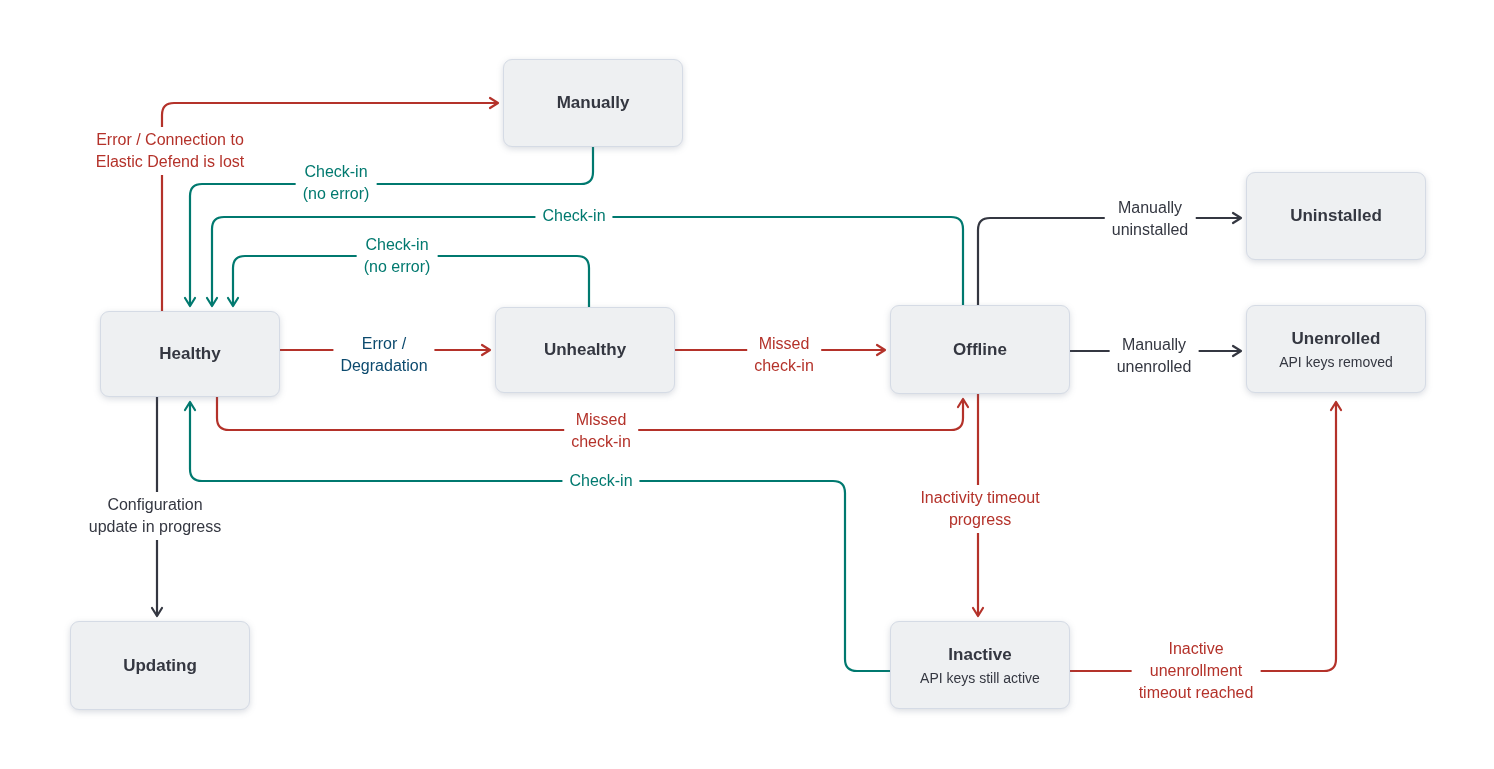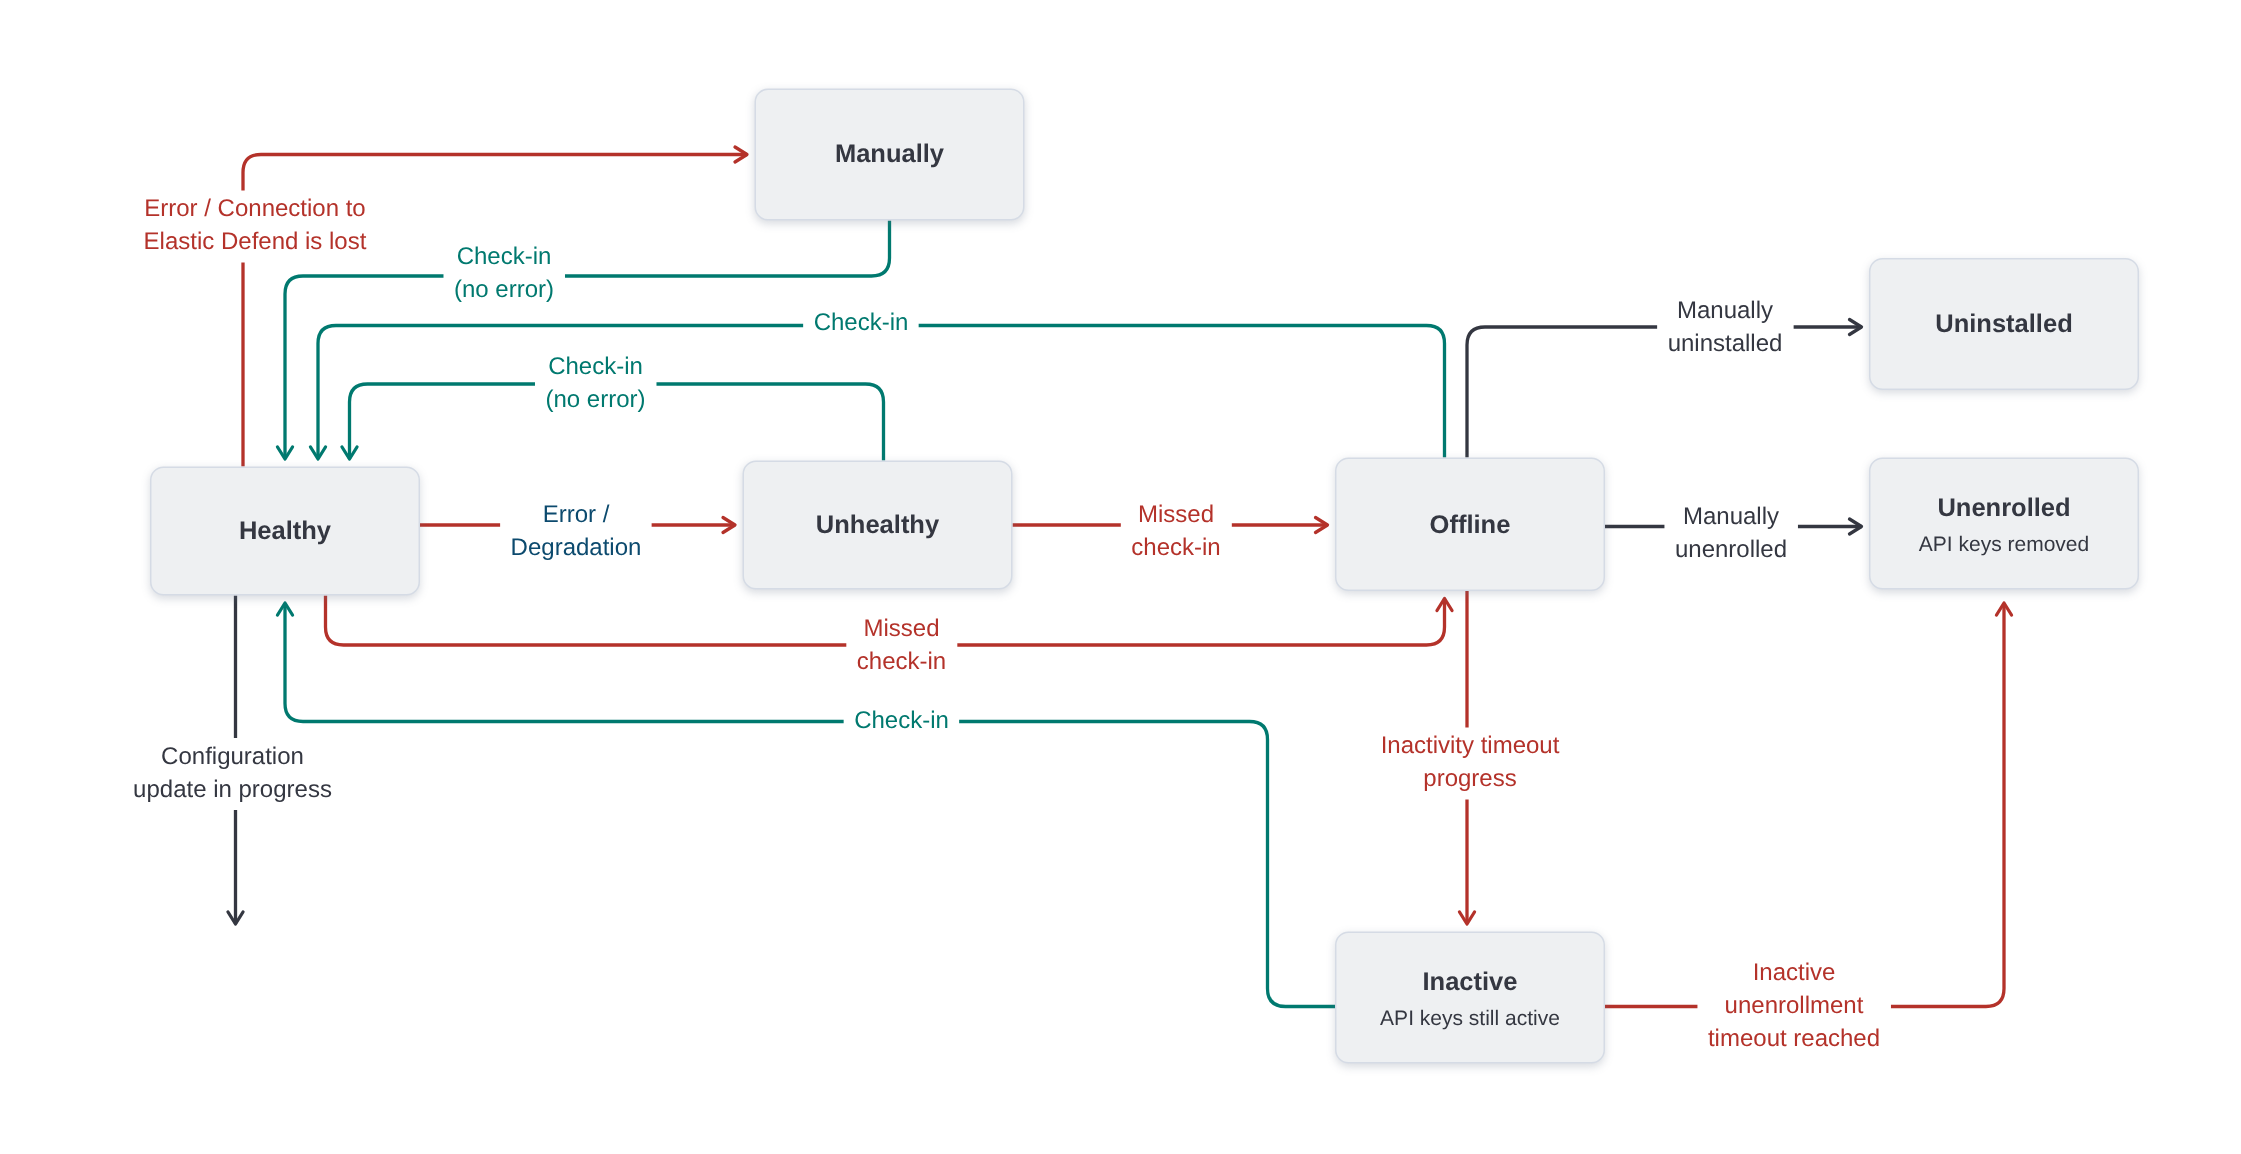--- a/index.html
+++ b/index.html
@@ -94,20 +94,23 @@
     <div class="node" style="left: 495px; top: 307px; width: 180px; height: 86px; background: rgb(238, 240, 242); border-color: rgb(213, 219, 229);">
       <div class="node-title">Unhealthy</div>
     </div>
     <div class="node" style="left: 1246px; top: 172px; width: 180px; height: 88px; background: rgb(238, 240, 242); border-color: rgb(213, 219, 229);">
       <div class="node-title">Uninstalled</div>
     </div>
     <div class="node" style="left: 1246px; top: 305px; width: 180px; height: 88px; background: rgb(238, 240, 242); border-color: rgb(213, 219, 229);">
       <div class="node-title">Unenrolled</div>
       <div class="node-sub">API keys removed</div>
     </div>
+    <div class="node" style="left: 70px; top: 621px; width: 180px; height: 89px; background: rgb(238, 240, 242); border-color: rgb(213, 219, 229);">
+      <div class="node-title">Updating</div>
+    </div>
     <div class="node" style="left: 890px; top: 621px; width: 180px; height: 88px; background: rgb(238, 240, 242); border-color: rgb(213, 219, 229);">
       <div class="node-title">Inactive</div>
       <div class="node-sub">API keys still active</div>
     </div>
     <div class="edge-label" style="left: 154px; top: 151px; color: rgb(180, 50, 42); margin-left: 16px;">
       <div>Error / Connection to</div>
       <div>Elastic Defend is lost</div>
     </div>
     <div class="edge-label" style="left: 336px; top: 183px; color: rgb(0, 121, 111);">
       <div>Check-in</div>

